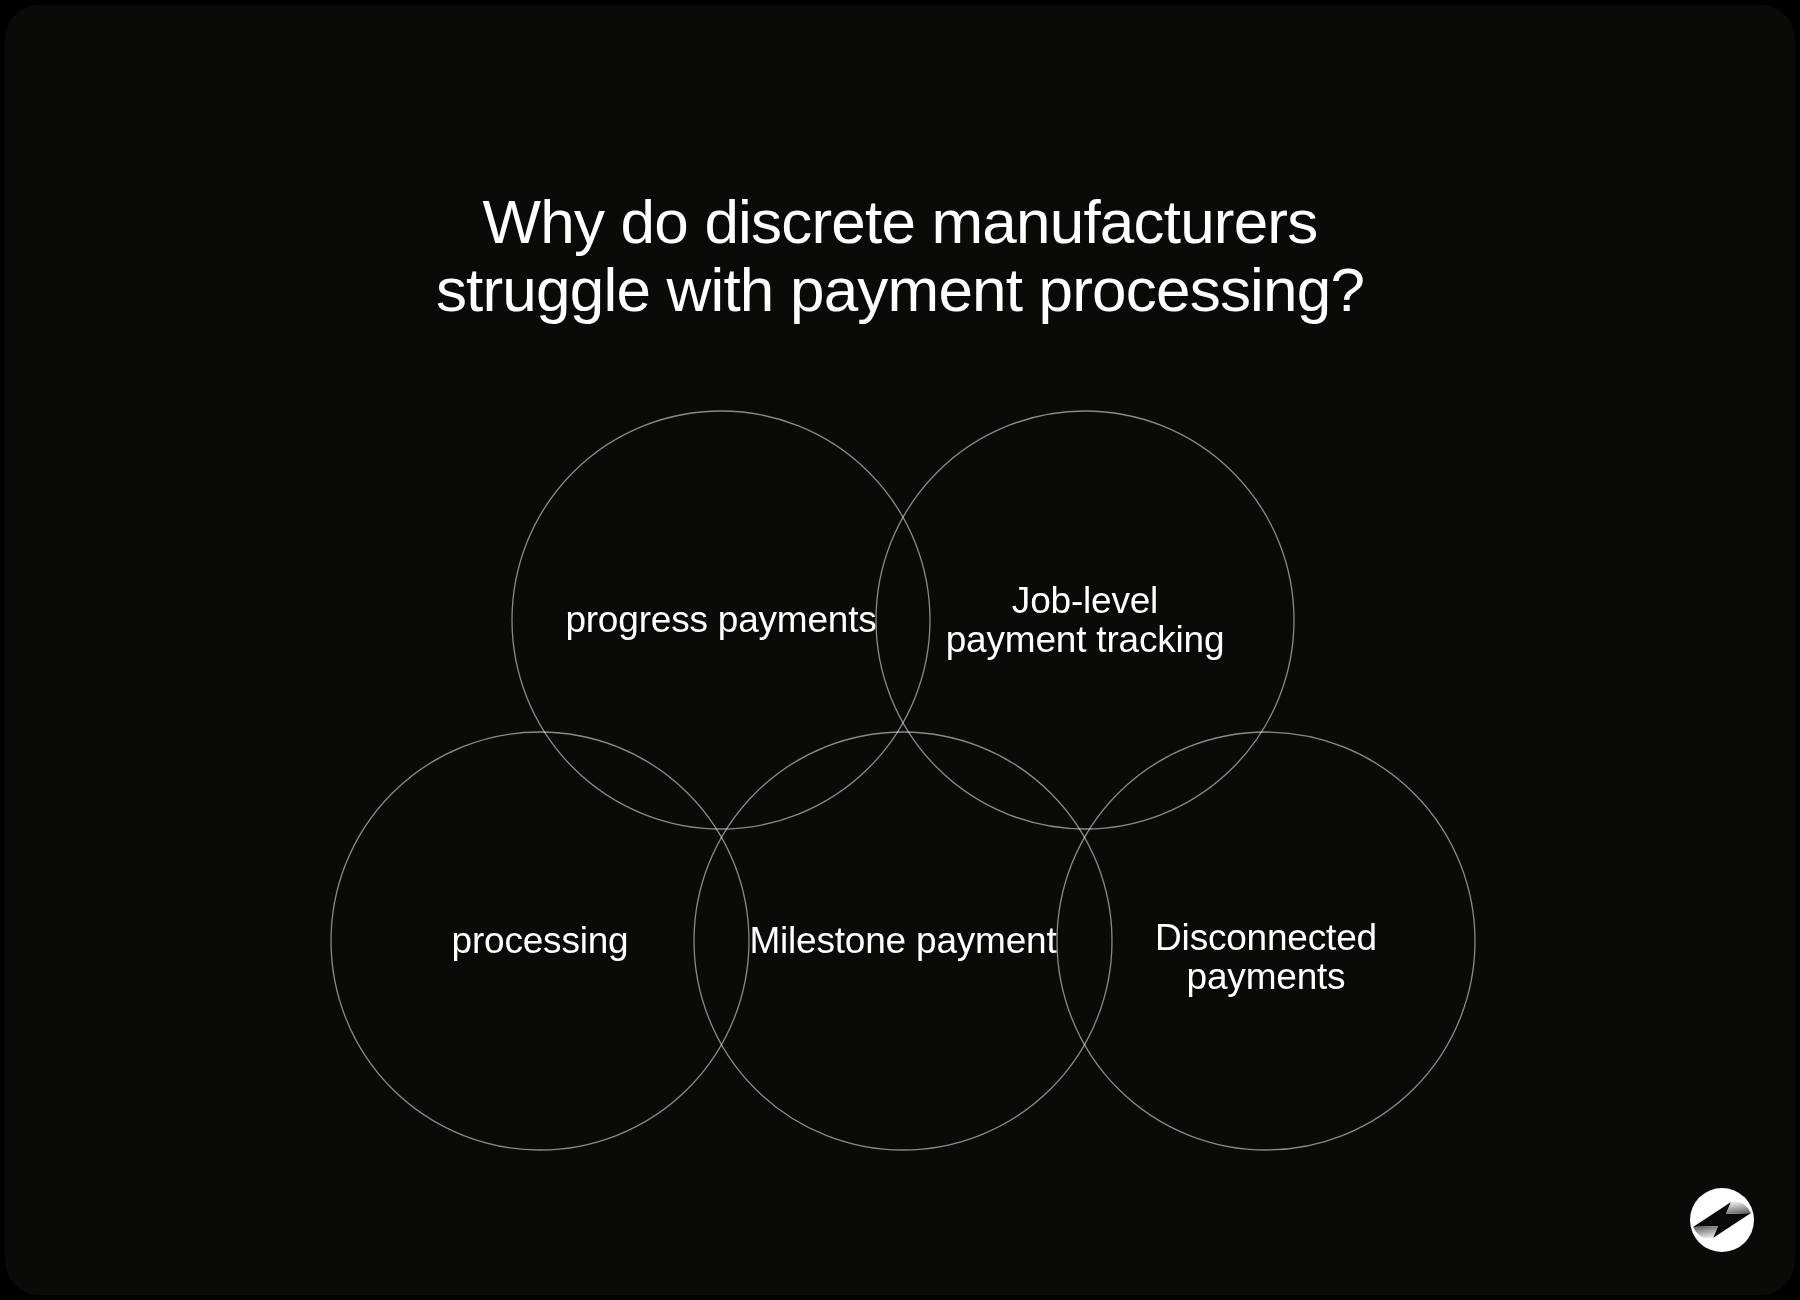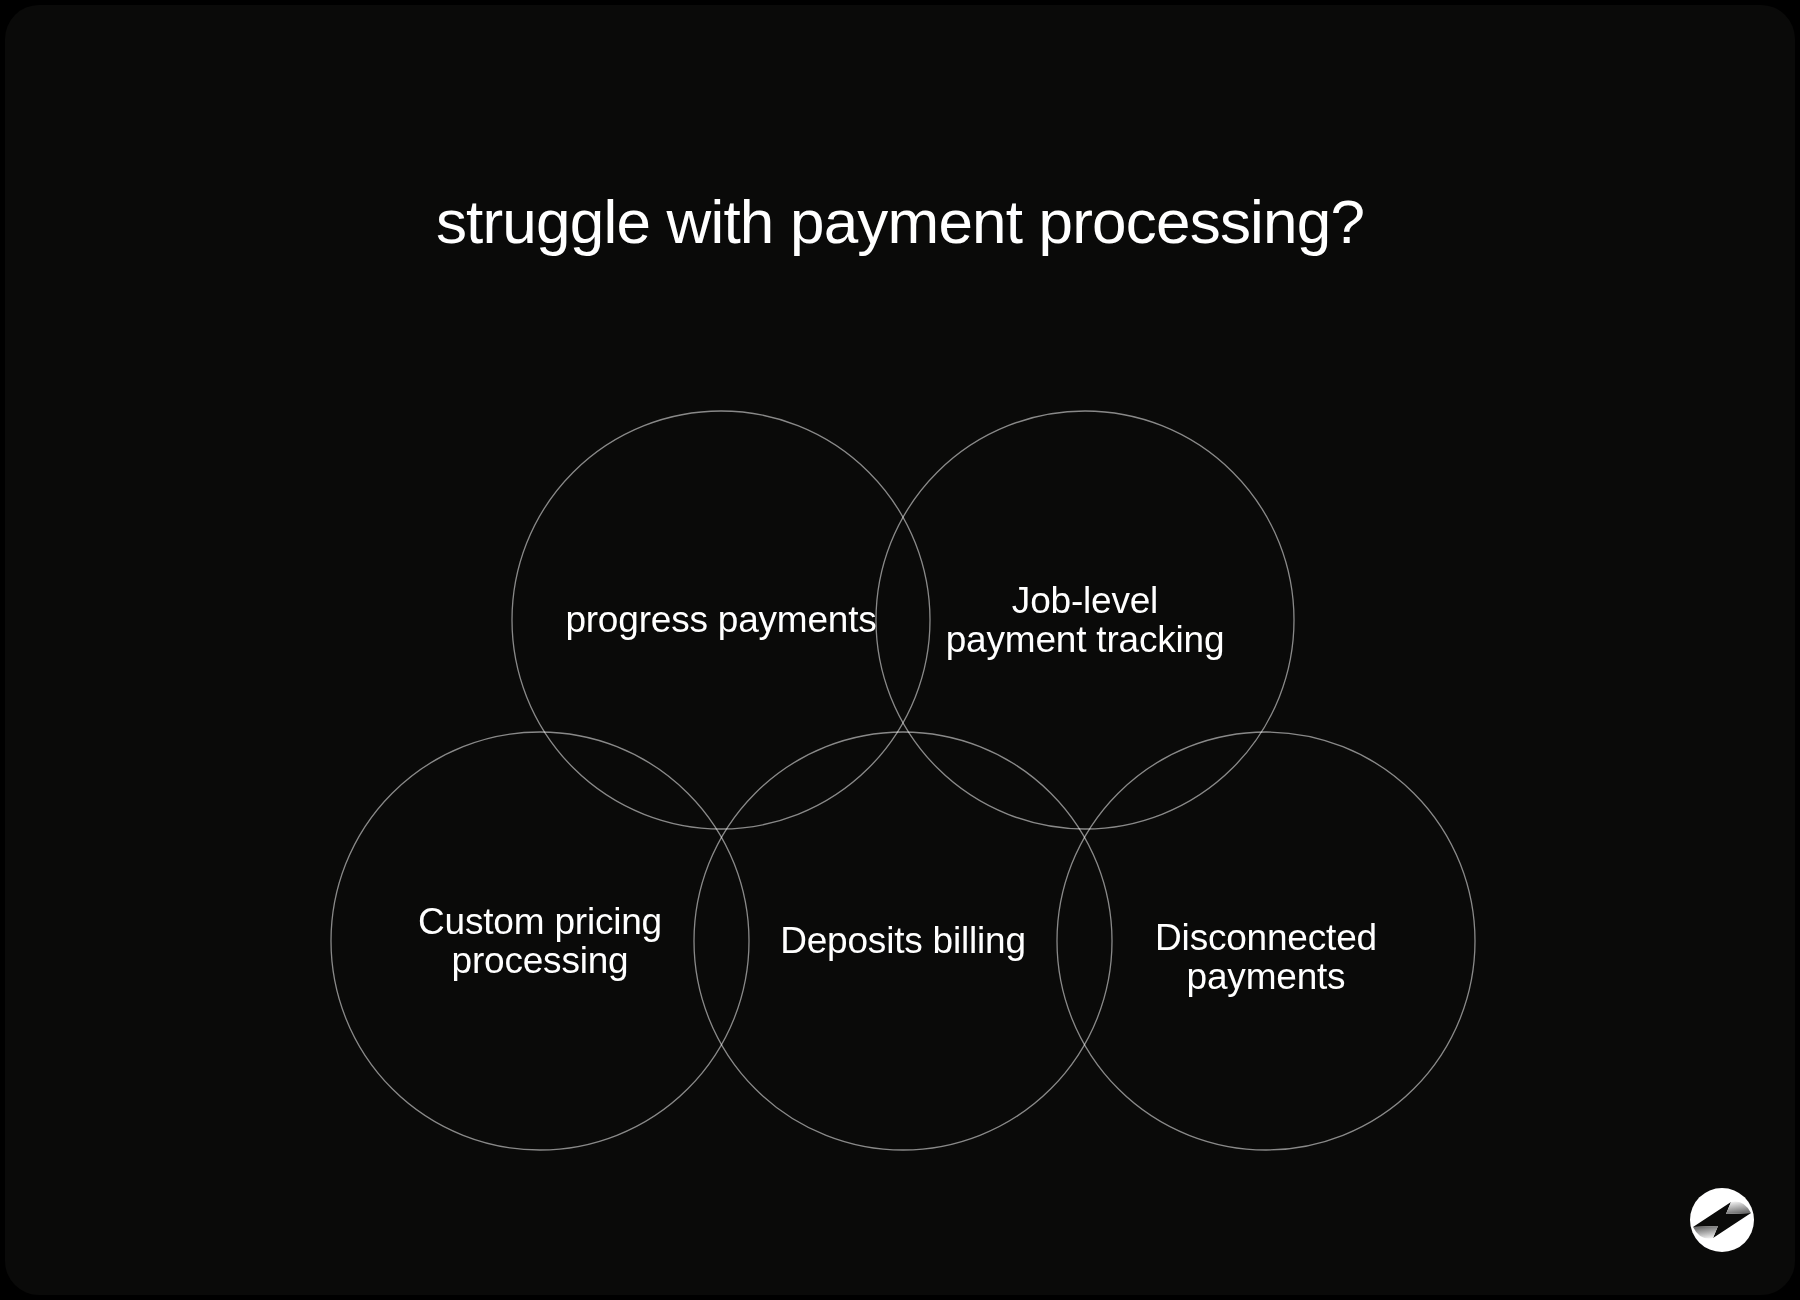--- a/index.html
+++ b/index.html
@@ -67,20 +67,21 @@
   }
 </style>
 </head>
 <body>
 
 <div class="card"></div>
 
 <div class="stage">
 
   <h1 class="page-title">
+    <span class="tline">Why do discrete manufacturers</span>
     <span class="tline">struggle with payment processing?</span>
   </h1>
 
   <svg class="venn-svg" width="1800" height="1300" viewBox="0 0 1800 1300" fill="none">
     <circle cx="721" cy="620" r="209" stroke="rgba(255,255,255,0.52)" stroke-width="1.3"></circle>
     <circle cx="1085" cy="620" r="209" stroke="rgba(255,255,255,0.52)" stroke-width="1.3"></circle>
     <circle cx="540" cy="941" r="209" stroke="rgba(255,255,255,0.52)" stroke-width="1.3"></circle>
     <circle cx="903" cy="941" r="209" stroke="rgba(255,255,255,0.52)" stroke-width="1.3"></circle>
     <circle cx="1266" cy="941" r="209" stroke="rgba(255,255,255,0.52)" stroke-width="1.3"></circle>
   </svg>
@@ -88,26 +89,25 @@
   <div class="venn-label pos-c1">
     <span class="lline">progress payments</span>
   </div>
 
   <div class="venn-label pos-c2">
     <span class="lline">Job-level</span>
     <span class="lline">payment tracking</span>
   </div>
 
   <div class="venn-label pos-c3">
-    <span class="lline">Custom pricing</span>
     <span class="lline">processing</span>
   </div>
 
   <div class="venn-label pos-c4">
-    <span class="lline">Deposits billing</span>
+    <span class="lline">Milestone payment</span>
   </div>
 
   <div class="venn-label pos-c5">
     <span class="lline">Disconnected</span>
     <span class="lline">payments</span>
   </div>
 
   <svg class="brand-logo" viewBox="0 0 64 64" width="64" height="64">
     <defs>
       <linearGradient id="boltGradTop" x1="0" y1="0" x2="0.3" y2="1">

